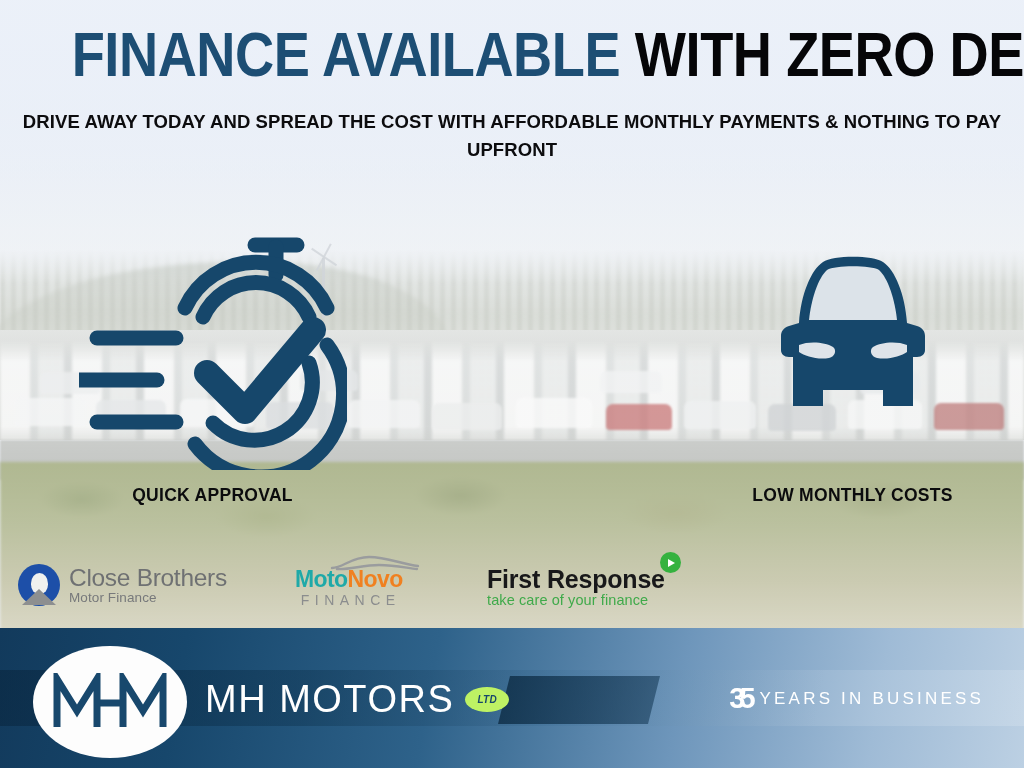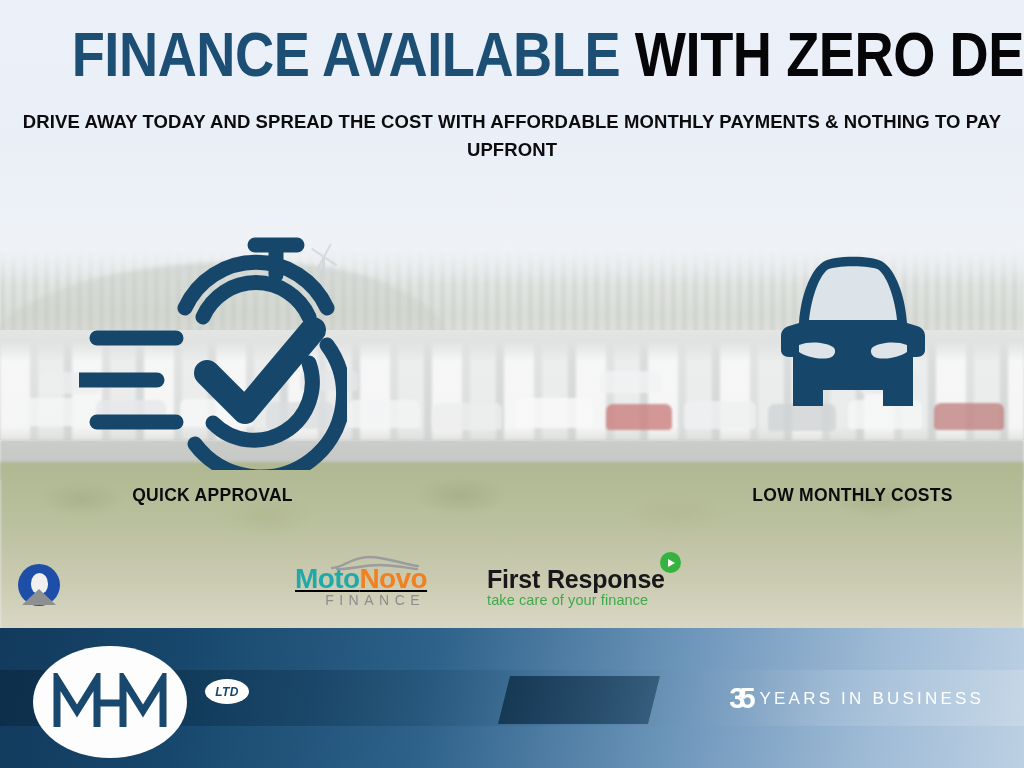--- a/index.html
+++ b/index.html
@@ -119,21 +119,21 @@
   .cb-mtn{
     position:absolute;left:4px;bottom:1px;width:34px;height:16px;
     background:#8d8f90;
     clip-path:polygon(0% 100%, 50% 0%, 100% 100%);
   }
   .cb-txt1{font-size:24.5px;font-weight:400;color:#6f7173;line-height:24px;letter-spacing:-.3px;}
   .cb-txt2{font-size:13.5px;font-weight:400;color:#77797b;line-height:15px;letter-spacing:.1px;}
 
   .mn-wrap{position:relative;}
   .mn-car{position:absolute;left:34px;top:-12px;width:92px;height:20px;}
-  .mn-word{font-size:28px;font-weight:700;line-height:28px;letter-spacing:-.6px;text-decoration:underline;}
+  .mn-word{font-size:23px;font-weight:700;line-height:28px;letter-spacing:-.6px;}
   .mn-moto{color:#1fa9a8;}
   .mn-novo{color:#f08020;}
   .mn-fin{
     font-size:14px;font-weight:400;color:#8b8d8e;letter-spacing:5.5px;
     text-align:right;margin-top:-1px;padding-right:2px;
   }
 
   .fr-wrap{position:relative;}
   .fr-main{font-size:25px;font-weight:700;color:#18181a;line-height:26px;letter-spacing:-.2px;text-align:right;}
   .fr-sub{font-size:14.5px;font-weight:400;color:#3faa4a;line-height:17px;letter-spacing:.1px;}
@@ -169,22 +169,22 @@
   }
   .mhm-svg{display:block;}
   .brand{
     position:absolute;left:205px;top:679px;display:flex;align-items:center;gap:11px;
   }
   .brand-name{
     font-size:38px;font-weight:400;color:#ffffff;letter-spacing:1.5px;line-height:40px;
   }
   .ltd{
     display:flex;align-items:center;justify-content:center;
-    width:44px;height:25px;border-radius:50%;background:#ffffff;
-    font-size:12px;font-weight:700;font-style:italic;color:#16476b;letter-spacing:.3px;
+    width:44px;height:25px;border-radius:50%;background:#bef264;
+    font-size:10px;font-weight:700;font-style:italic;color:#16476b;letter-spacing:.3px;
   }
   .years{
     position:absolute;right:40px;top:684px;display:flex;align-items:center;gap:4px;color:#ffffff;
   }
   .years-num{
     font-size:29px;font-weight:700;line-height:29px;letter-spacing:-6px;padding-right:6px;
   }
   .years-txt{font-size:17px;font-weight:400;letter-spacing:3.2px;line-height:20px;}
 </style>
 </head>
@@ -264,20 +264,24 @@
   </div>
 
   <div class="logos">
 
     <div class="logo" style="left:18px;top:8px;">
       <div class="cb-mark">
         <div class="cb-ring"></div>
           <div class="cb-hole"></div>
           <div class="cb-mtn"></div>
       </div>
+      <div style="margin-left:9px;">
+        <div class="cb-txt1">Close Brothers</div>
+        <div class="cb-txt2">Motor Finance</div>
+      </div>
     </div>
 
     <div class="logo" style="left:295px;top:9px;">
       <div class="mn-wrap">
         <svg class="mn-car" viewBox="0 0 92 20" fill="none">
           <path d="M3 15 C14 15 22 4 40 4 C58 4 72 11 89 13" stroke="#9a9c9e" stroke-width="2.4" fill="none" stroke-linecap="round"></path>
           <path d="M8 16 C20 17 34 12 50 12 C66 12 78 15 88 16" stroke="#9a9c9e" stroke-width="2.4" fill="none" stroke-linecap="round"></path>
         </svg>
         <div class="mn-word">
           <span class="mn-moto">Moto</span><span class="mn-novo">Novo</span>
@@ -307,20 +311,21 @@
     <svg class="mhm-svg" width="118" height="58" viewBox="0 0 118 58">
       <g fill="none" stroke="#18486d" stroke-width="7" stroke-linejoin="miter" stroke-linecap="butt">
         <path d="M6 54 V6 L26 38 L46 6 V54"></path>
         <path d="M46 30 H72"></path>
         <path d="M72 54 V6 L92 38 L112 6 V54"></path>
       </g>
     </svg>
   </div>
 
   <div class="brand">
+    <span class="brand-name">MH MOTORS</span>
     <span class="ltd">LTD</span>
   </div>
 
   <div class="years">
     <span class="years-num">35</span>
     <span class="years-txt">YEARS IN BUSINESS</span>
   </div>
 
 </div>
 

